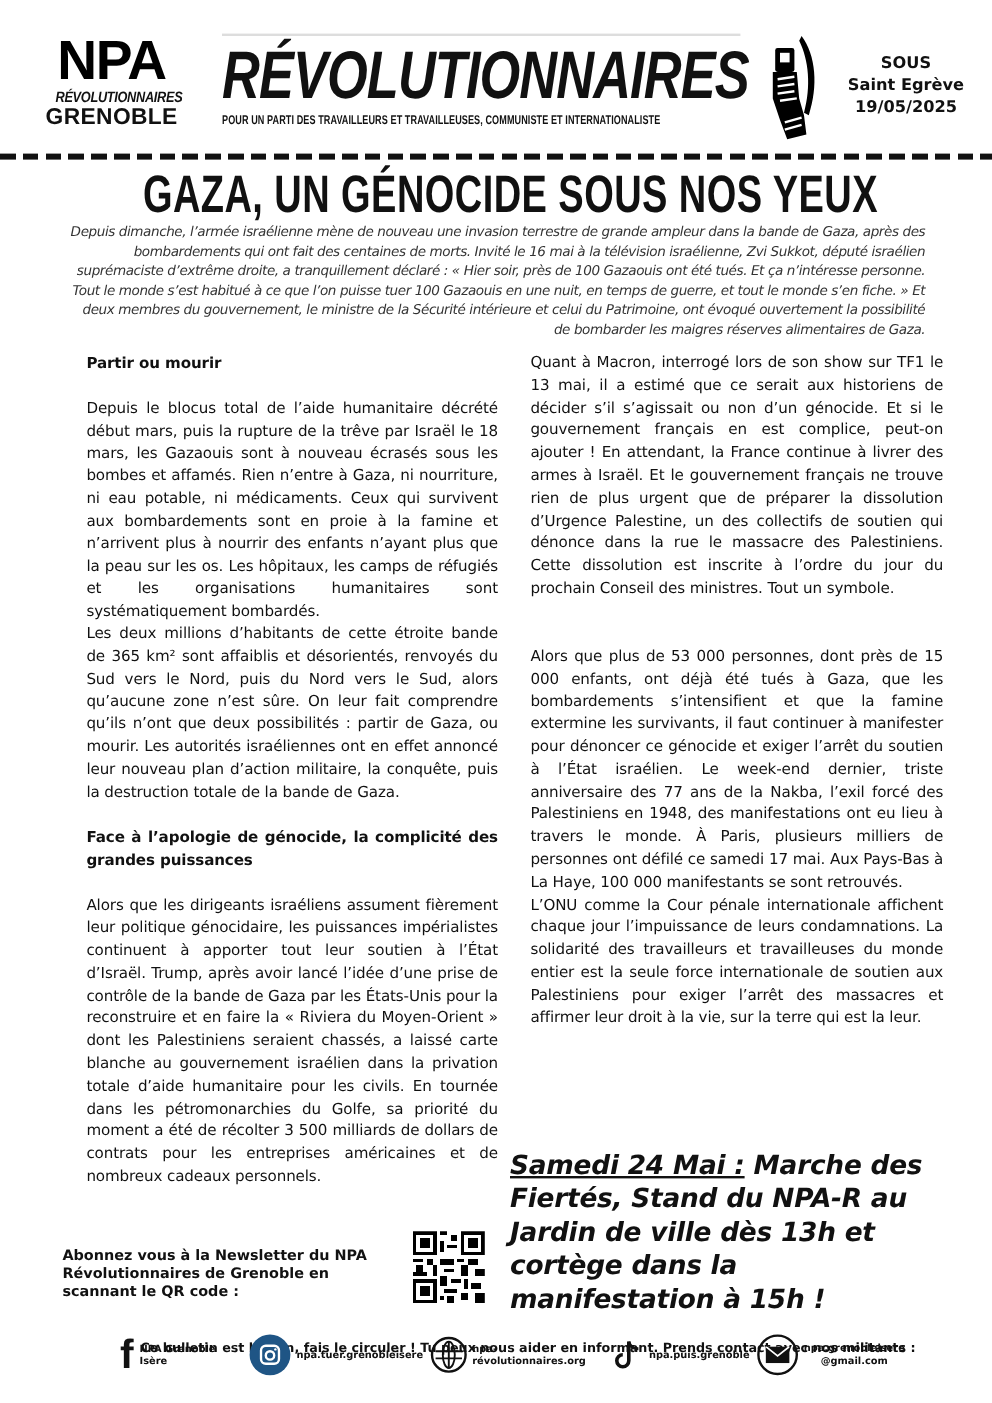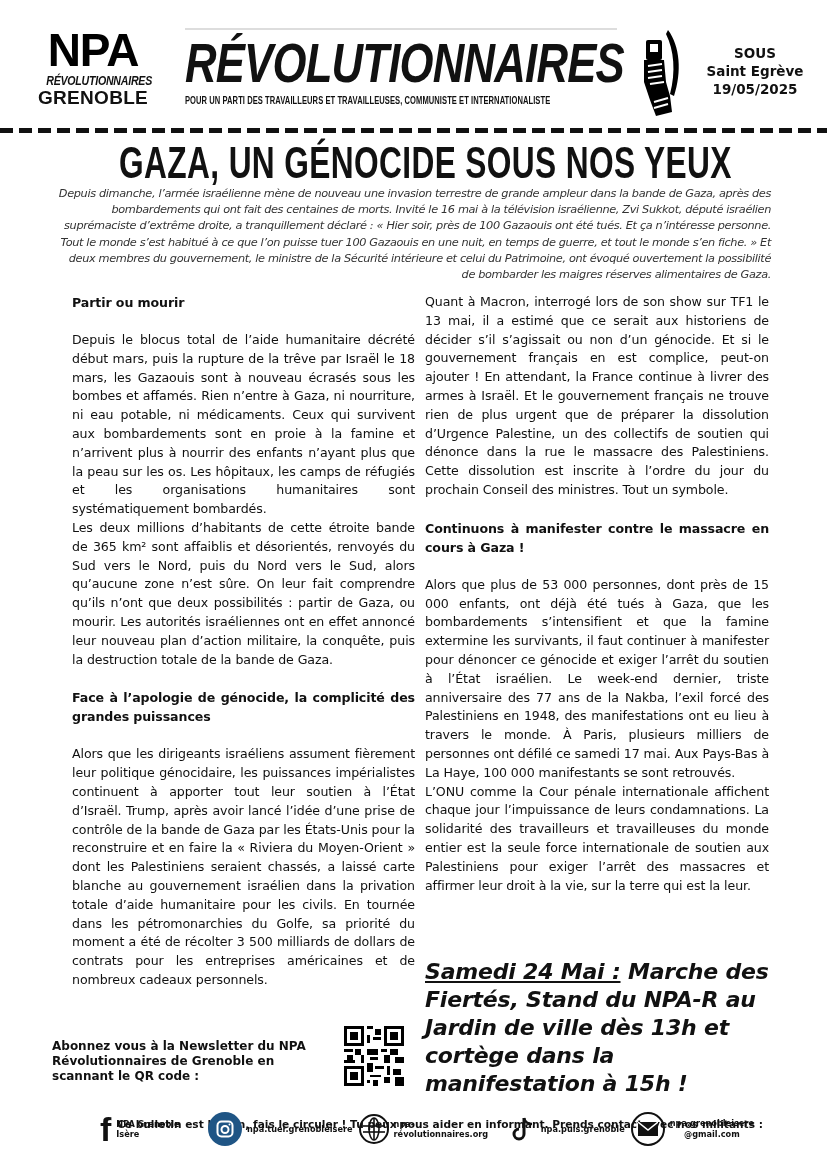--- a/index.html
+++ b/index.html
@@ -27,21 +27,21 @@
   .headline { left:0; top:140px; width:827px; font-family:"Liberation Sans", sans-serif; font-weight:900; font-size:44px; line-height:46px; letter-spacing:0.5px; }
   .headline span { display:inline-block; transform:scaleX(0.72); white-space:nowrap; }
 
   .intro { left:56px; top:186px; width:715px; text-align:right; font-style:italic; font-size:11.3px; line-height:16.2px; color:#333; font-family:"DejaVu Sans", sans-serif; letter-spacing:-0.35px; }
 
   .col { font-size:12.6px; line-height:18.8px; text-align:justify; letter-spacing:-0.1px; }
   .col p { margin:0; }
   .col h3 { margin:0; font-size:12.6px; line-height:19px; font-weight:700; }
   .col .gap { height:19px; }
   .col-left { left:32px; top:293px; width:343px;margin-left:40px; }
-  .col-right { left:425px; top:293px; width:344px; }
+  .col-right { left:442px; top:293px; width:344px; }
 
   .cta { left:425px; top:958px; width:350px; font-weight:700; font-size:22px; line-height:28px; letter-spacing:-0.2px;font-style:italic; }
   .cta u { text-decoration:underline; }
 
   .newsletter { left:52px; top:1039px; width:260px; font-weight:700; font-size:12px; line-height:15.2px; }
   .qr { left:344px; top:1026px; width:60px; height:60px; }
 
   .circulate { left:117px; top:1094px; width:620px; font-weight:700; font-size:10.6px; white-space:nowrap;margin-top:24px; }
 
   .socials { left:100px; top:1108px; width:660px; height:42px; display:flex; align-items:center; font-weight:700; font-size:8.2px; }
@@ -97,21 +97,20 @@
   <p>Les deux millions d’habitants de cette étroite bande de 365 km² sont affaiblis et désorientés, renvoyés du Sud vers le Nord, puis du Nord vers le Sud, alors qu’aucune zone n’est sûre. On leur fait comprendre qu’ils n’ont que deux possibilités : partir de Gaza, ou mourir. Les autorités israéliennes ont en effet annoncé leur nouveau plan d’action militaire, la conquête, puis la destruction totale de la bande de Gaza.</p>
   <div class="gap"></div>
   <h3>Face à l’apologie de génocide, la complicité des grandes puissances</h3>
   <div class="gap"></div>
   <p>Alors que les dirigeants israéliens assument fièrement leur politique génocidaire, les puissances impérialistes continuent à apporter tout leur soutien à l’État d’Israël. Trump, après avoir lancé l’idée d’une prise de contrôle de la bande de Gaza par les États-Unis pour la reconstruire et en faire la « Riviera du Moyen-Orient » dont les Palestiniens seraient chassés, a laissé carte blanche au gouvernement israélien dans la privation totale d’aide humanitaire pour les civils. En tournée dans les pétromonarchies du Golfe, sa priorité du moment a été de récolter 3 500 milliards de dollars de contrats pour les entreprises américaines et de nombreux cadeaux personnels.</p>
 </div>
 
 <div class="abs col col-right">
   <p>Quant à Macron, interrogé lors de son show sur TF1 le 13 mai, il a estimé que ce serait aux historiens de décider s’il s’agissait ou non d’un génocide. Et si le gouvernement français en est complice, peut-on ajouter ! En attendant, la France continue à livrer des armes à Israël. Et le gouvernement français ne trouve rien de plus urgent que de préparer la dissolution d’Urgence Palestine, un des collectifs de soutien qui dénonce dans la rue le massacre des Palestiniens. Cette dissolution est inscrite à l’ordre du jour du prochain Conseil des ministres. Tout un symbole.</p>
   <div class="gap"></div>
-  <h3>Continuons à manifester contre le massacre en cours à Gaza !</h3>
   <div class="gap"></div>
   <p>Alors que plus de 53 000 personnes, dont près de 15 000 enfants, ont déjà été tués à Gaza, que les bombardements s’intensifient et que la famine extermine les survivants, il faut continuer à manifester pour dénoncer ce génocide et exiger l’arrêt du soutien à l’État israélien. Le week-end dernier, triste anniversaire des 77 ans de la Nakba, l’exil forcé des Palestiniens en 1948, des manifestations ont eu lieu à travers le monde. À Paris, plusieurs milliers de personnes ont défilé ce samedi 17 mai. Aux Pays-Bas à La Haye, 100 000 manifestants se sont retrouvés.</p>
   <p>L’ONU comme la Cour pénale internationale affichent chaque jour l’impuissance de leurs condamnations. La solidarité des travailleurs et travailleuses du monde entier est la seule force internationale de soutien aux Palestiniens pour exiger l’arrêt des massacres et affirmer leur droit à la vie, sur la terre qui est la leur.</p>
 </div>
 
 <div class="abs cta">
   <u>Samedi 24 Mai :</u><span> Marche des Fiertés, Stand du NPA-R au Jardin de ville dès 13h et cortège dans la manifestation à 15h !</span>
 </div>
 
 <div class="abs newsletter">Abonnez vous à la Newsletter du NPA Révolutionnaires de Grenoble en scannant le QR code :</div>

